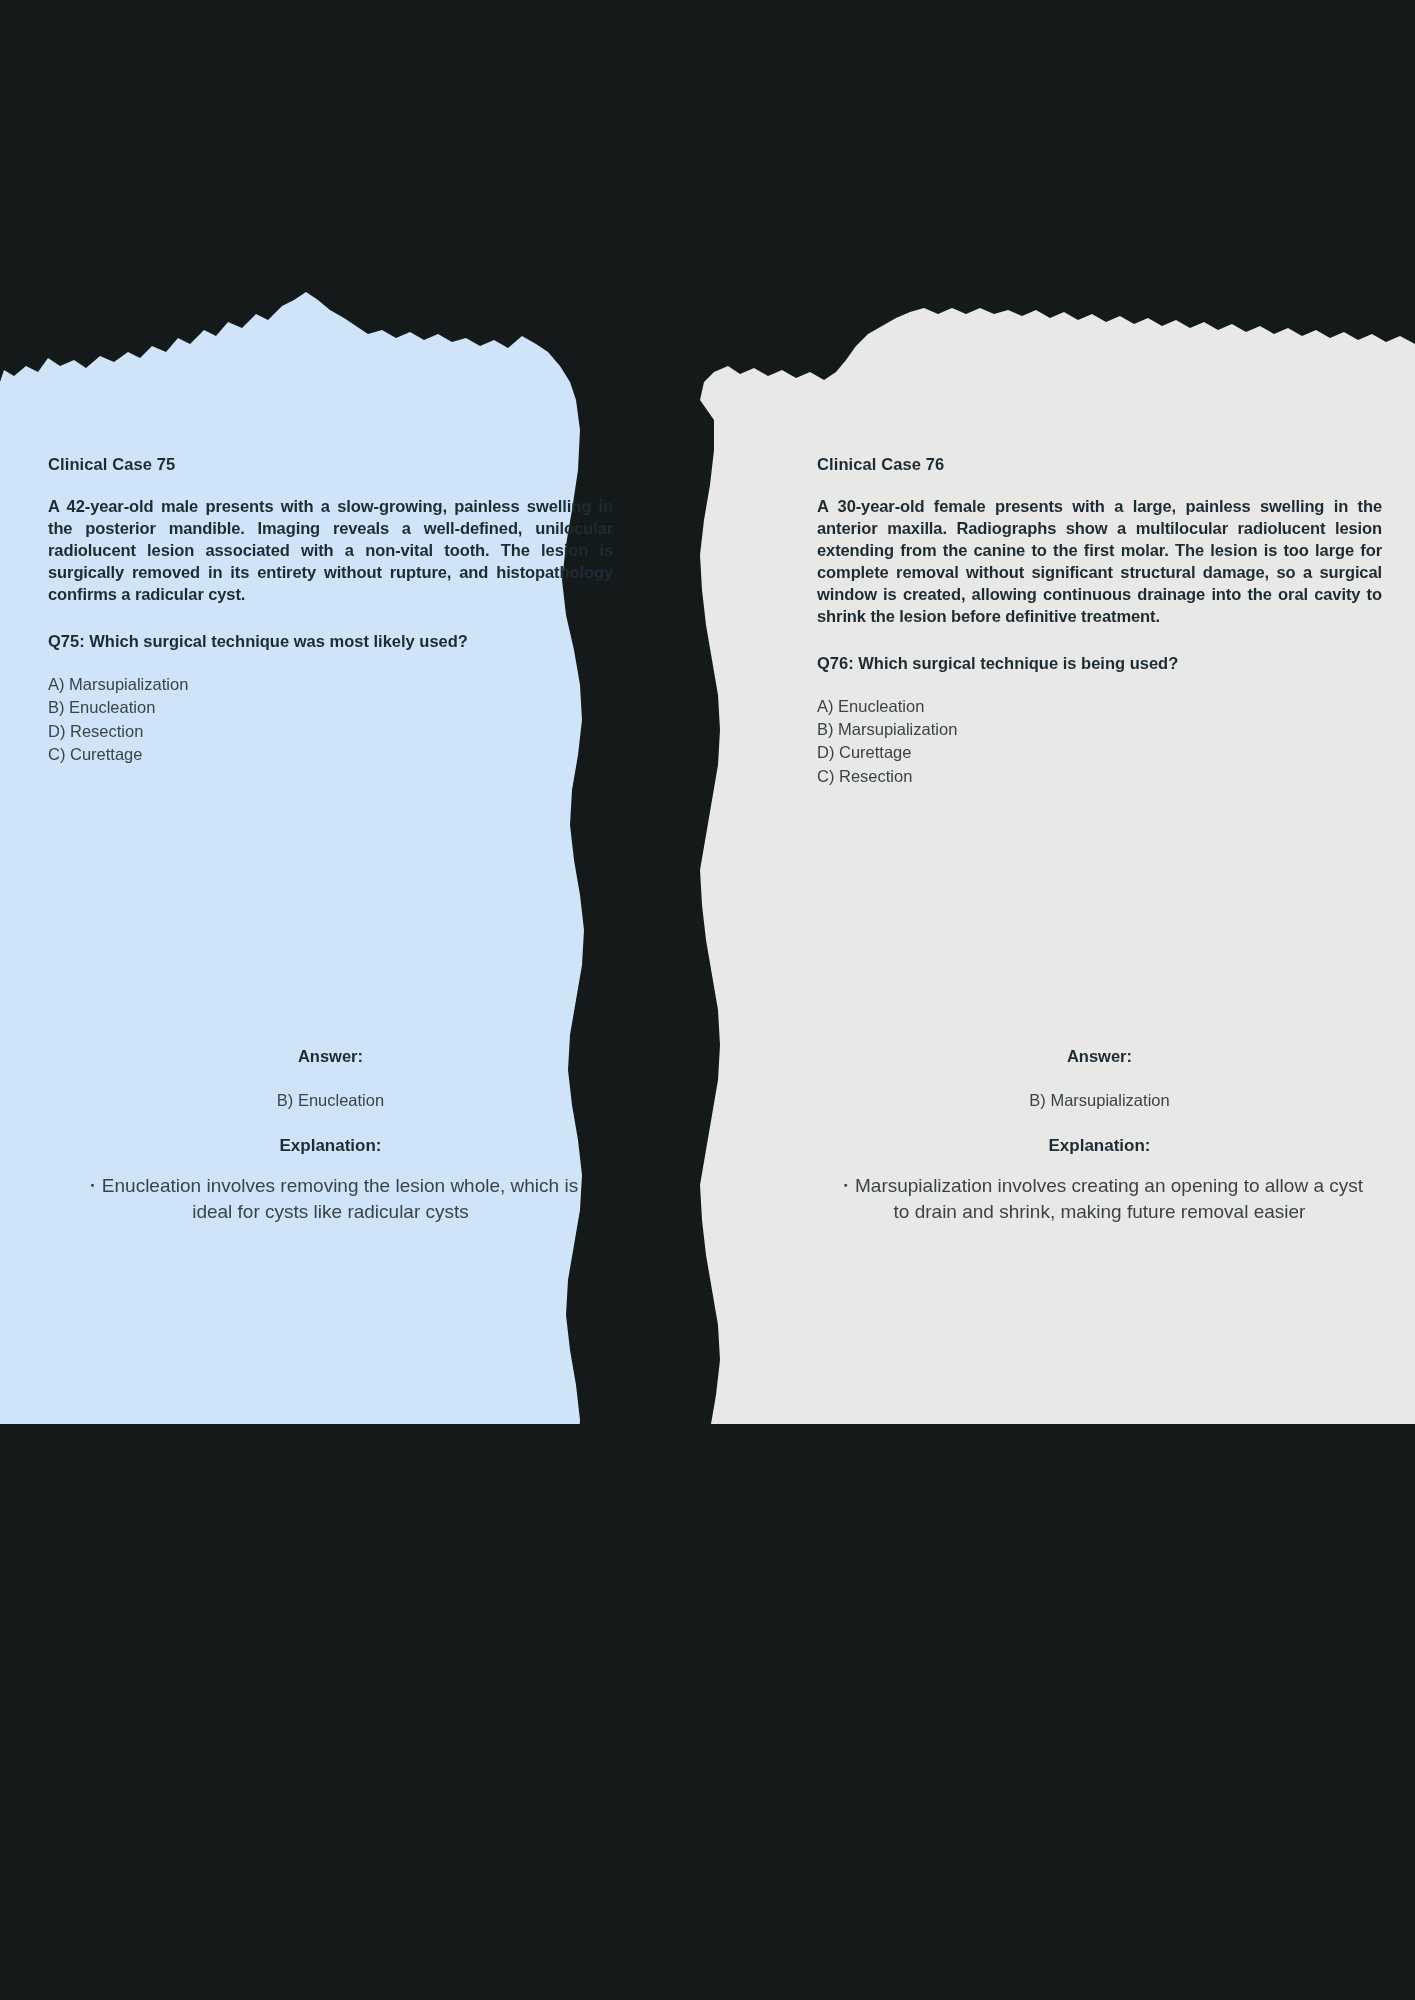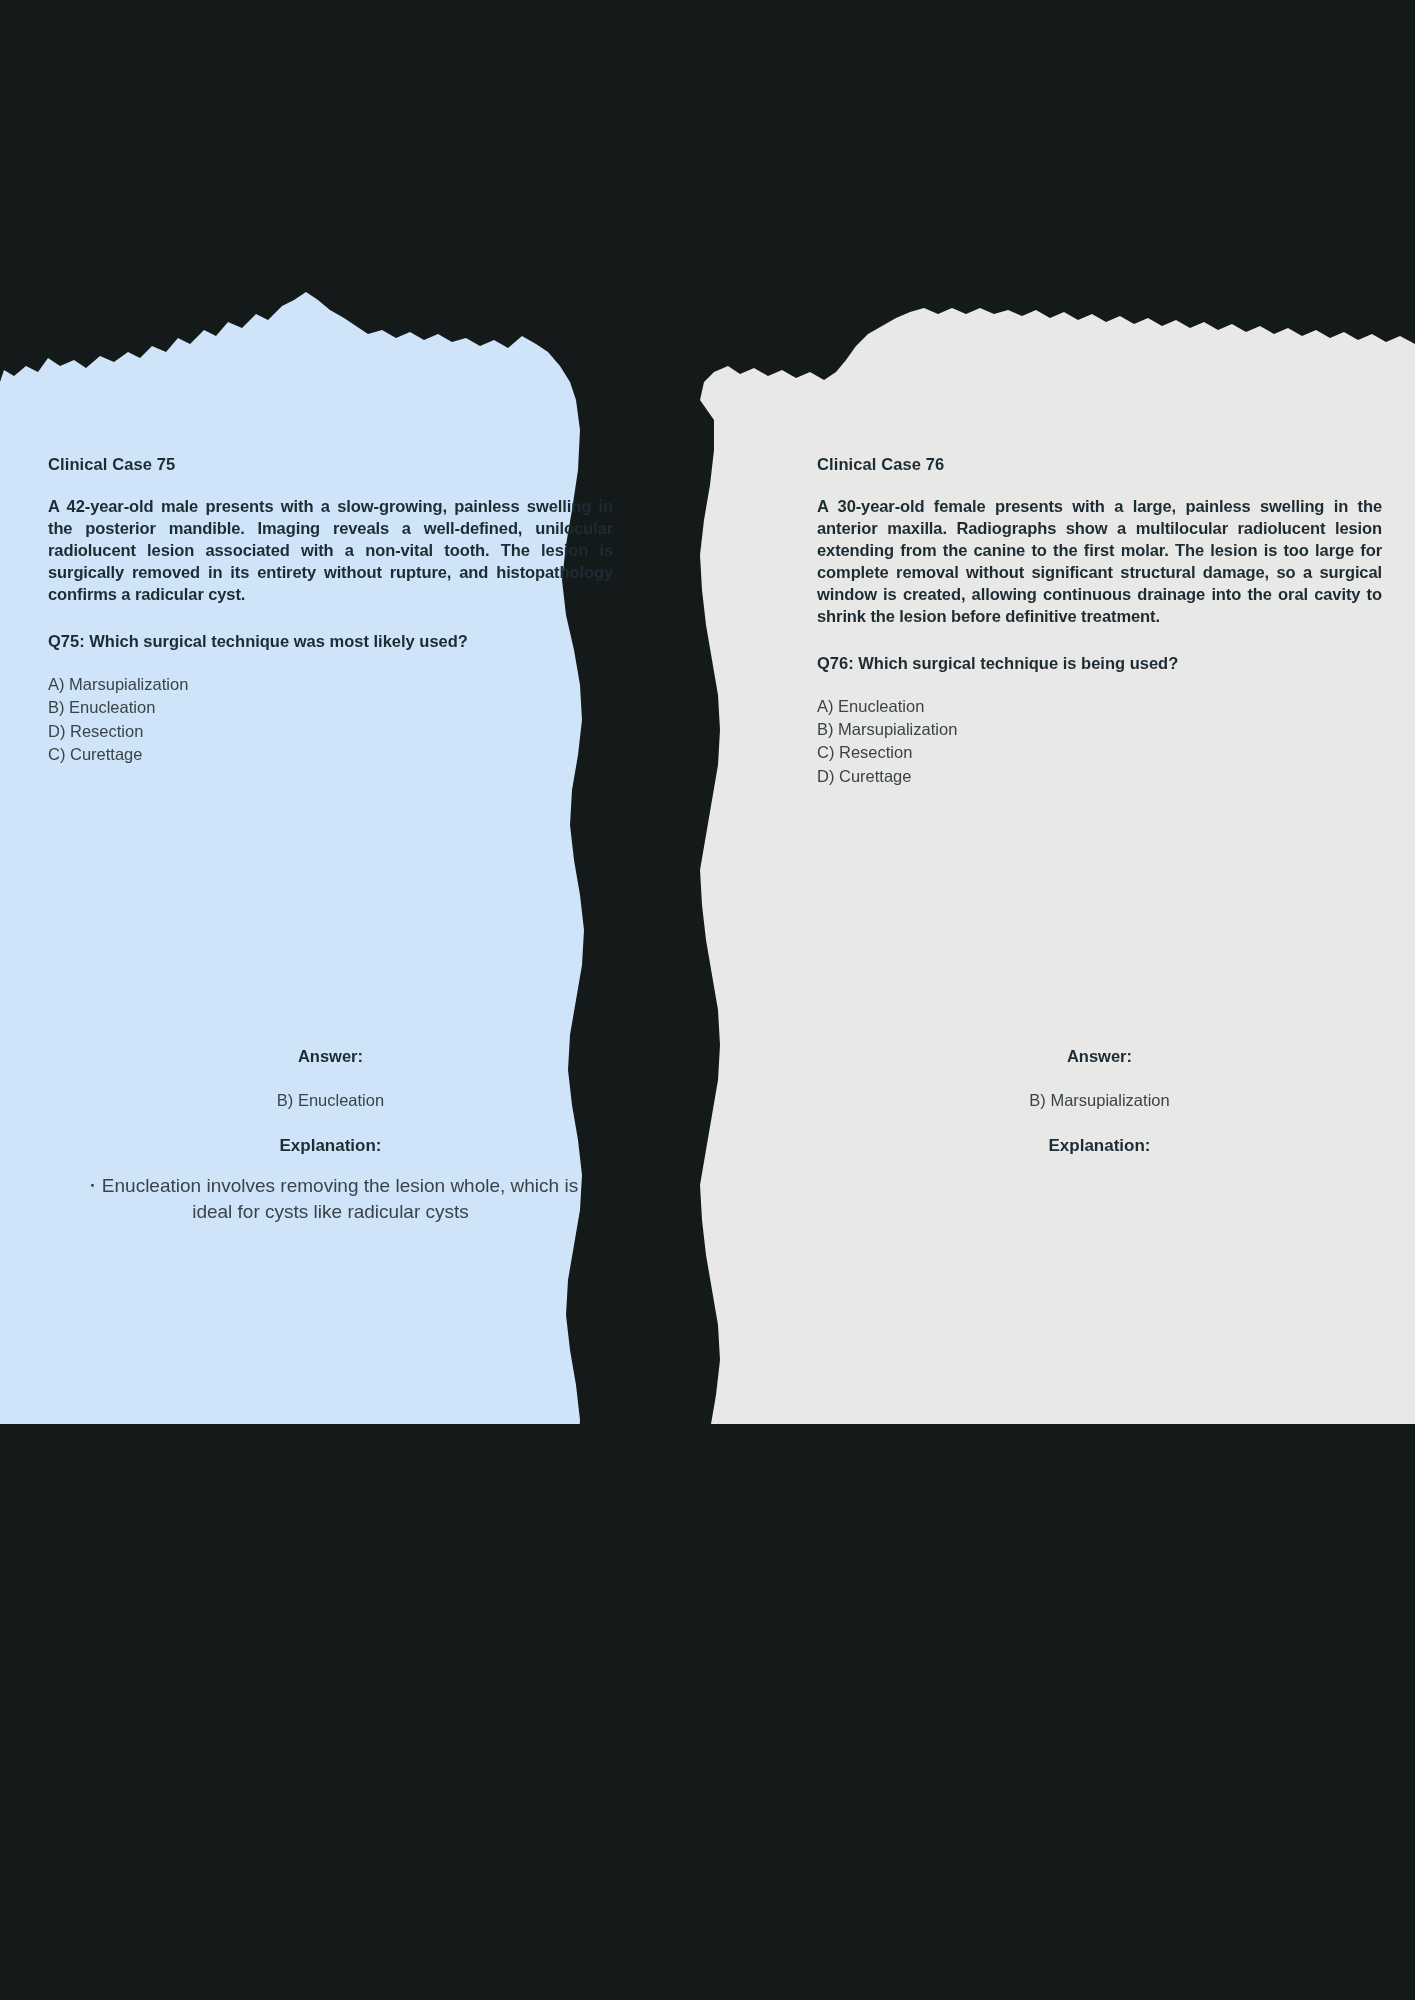--- a/index.html
+++ b/index.html
@@ -208,24 +208,25 @@
     <p class="explanation-text">・Enucleation involves removing the lesion whole, which is ideal for cysts like radicular cysts</p>
   </div>
 
   <div class="col col-right">
     <h2 class="case-title">Clinical Case 76</h2>
     <p class="vignette">A 30-year-old female presents with a large, painless swelling in the anterior maxilla. Radiographs show a multilocular radiolucent lesion extending from the canine to the first molar. The lesion is too large for complete removal without significant structural damage, so a surgical window is created, allowing continuous drainage into the oral cavity to shrink the lesion before definitive treatment.</p>
     <p class="question">Q76: Which surgical technique is being used?</p>
     <div class="options">
       <div>A) Enucleation</div>
       <div>B) Marsupialization</div>
+      <div>D) Curettage</div>
       <div>C) Resection</div>
-      <div>D) Curettage</div>
     </div>
   </div>
 
   <div class="answer-block right">
     <p class="answer-label">Answer:</p>
     <p class="answer-value">B) Marsupialization</p>
     <p class="explanation-label">Explanation:</p>
+    <p class="explanation-text">・Marsupialization involves creating an opening to allow a cyst to drain and shrink, making future removal easier</p>
   </div>
 
 </div>
 
 </body></html>

